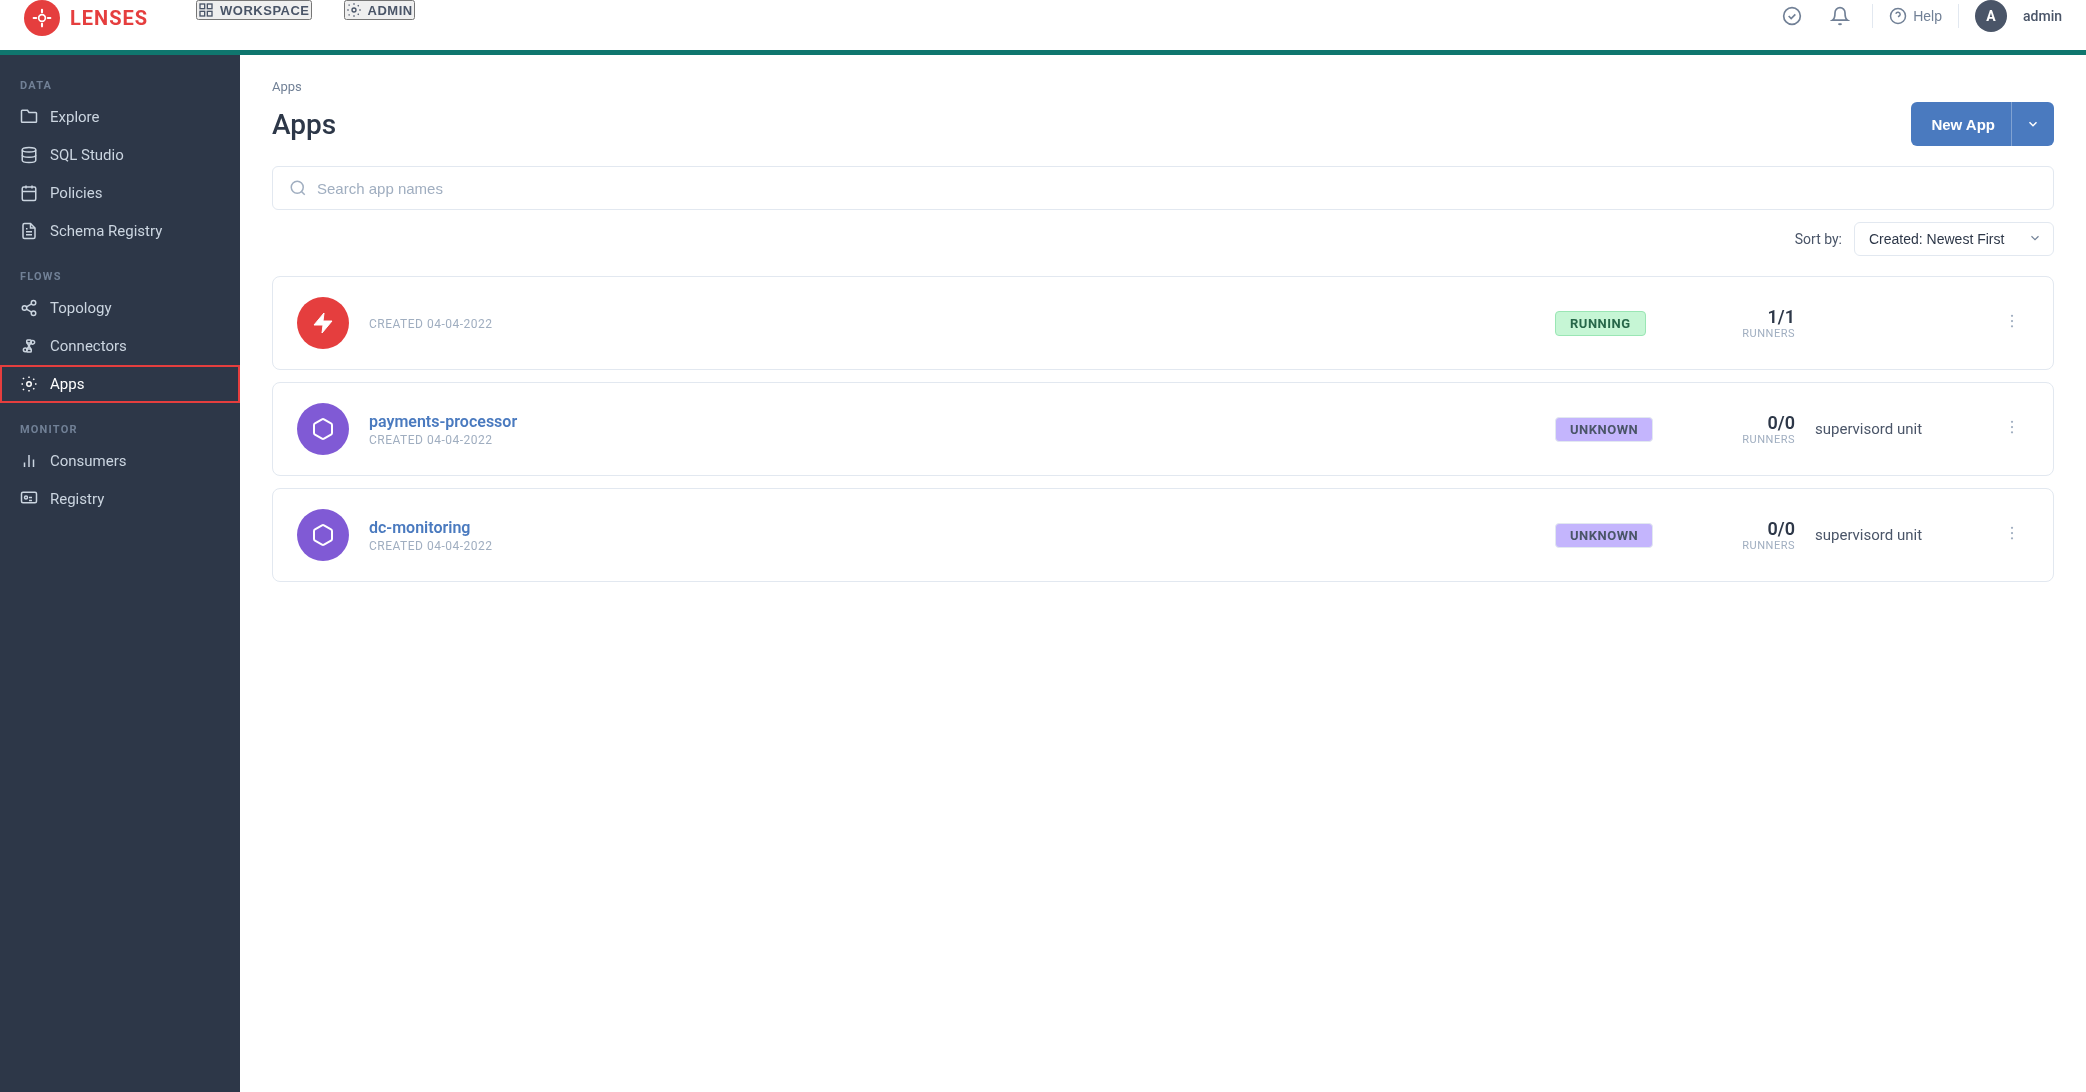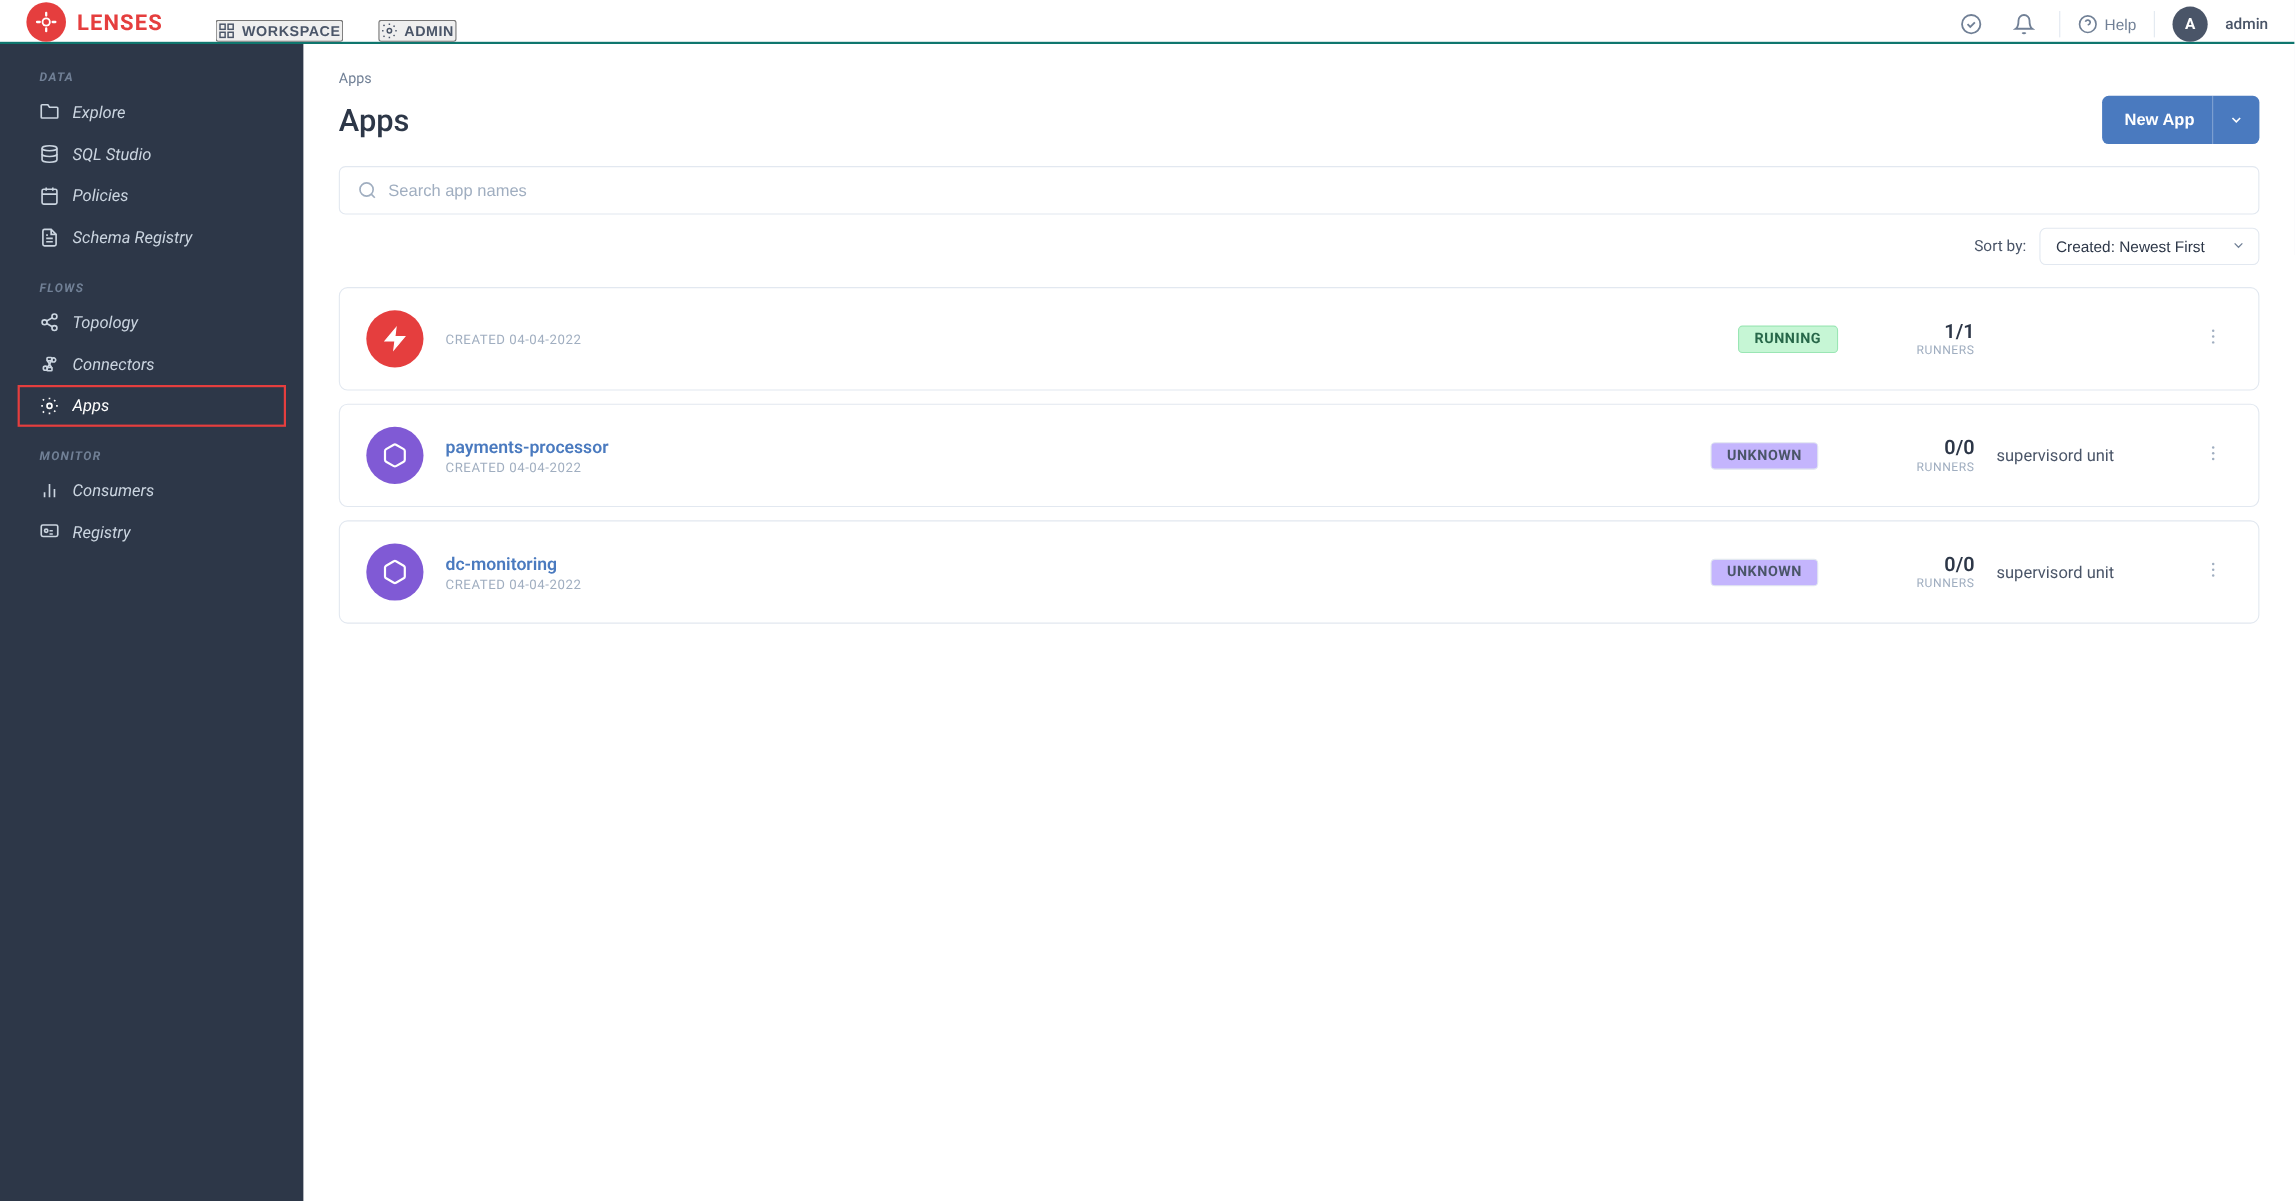--- a/index.html
+++ b/index.html
@@ -1,24 +1,24 @@
 <!DOCTYPE html>
 <html><head>
   <meta charset="utf-8">
   <style>
     * { box-sizing: border-box; margin: 0; padding: 0; }
     body { font-family: -apple-system, BlinkMacSystemFont, 'Segoe UI', Roboto, sans-serif; background: #f5f6fa; display: flex; flex-direction: column; height: 100vh; overflow: hidden; }
 
     
     .topnav {
       background: #fff;
-      border-bottom: 2px solid #0f766e;
-      height: 40px;
-      display: flex;
-      align-items: flex-end;
+      border-bottom: 5px solid #0f766e;
+      height: 55px;
+      display: flex;
+      align-items: flex-start;
       padding: 0 24px;
       gap: 32px;
       flex-shrink: 0;
       z-index: 10;
     }
     .logo-area {
       display: flex;
       align-items: center;
       gap: 10px;
       margin-right: 16px;
@@ -75,29 +75,28 @@
 
     
     .body-layout {
       display: flex;
       flex: 1;
       overflow: hidden;
     }
 
     
     .sidebar {
-      width: 276px;
+      width: 240px;
       background: #2d3748;
       color: #cbd5e0;
       display: flex;
       flex-direction: column;
       flex-shrink: 0;
       overflow-y: auto;
-      padding: 20px 16px;
-      font-style: italic;
+      padding: 20px 0;
     }
     .sidebar-section-label {
       font-size: 11px;
       font-weight: 700;
       letter-spacing: 1.2px;
       color: #718096;
       padding: 0 20px;
       margin-bottom: 6px;
       margin-top: 4px;
       text-transform: uppercase;
@@ -277,21 +276,20 @@
       padding: 4px 14px;
       border-radius: 4px;
       font-size: 13px;
       font-weight: 700;
       letter-spacing: 0.5px;
     }
     .status-badge.running {
       background: #c6f6d5;
       color: #276749;
       border: 1px solid #9ae6b4;
-      margin-left: 25px;
     }
     .status-badge.unknown {
       background: #c4b5fd;
       color: #4a5568;
       border: 1px solid #e2e8f0;
     }
     .app-runners {
       flex-shrink: 0;
       min-width: 100px;
       text-align: right;

